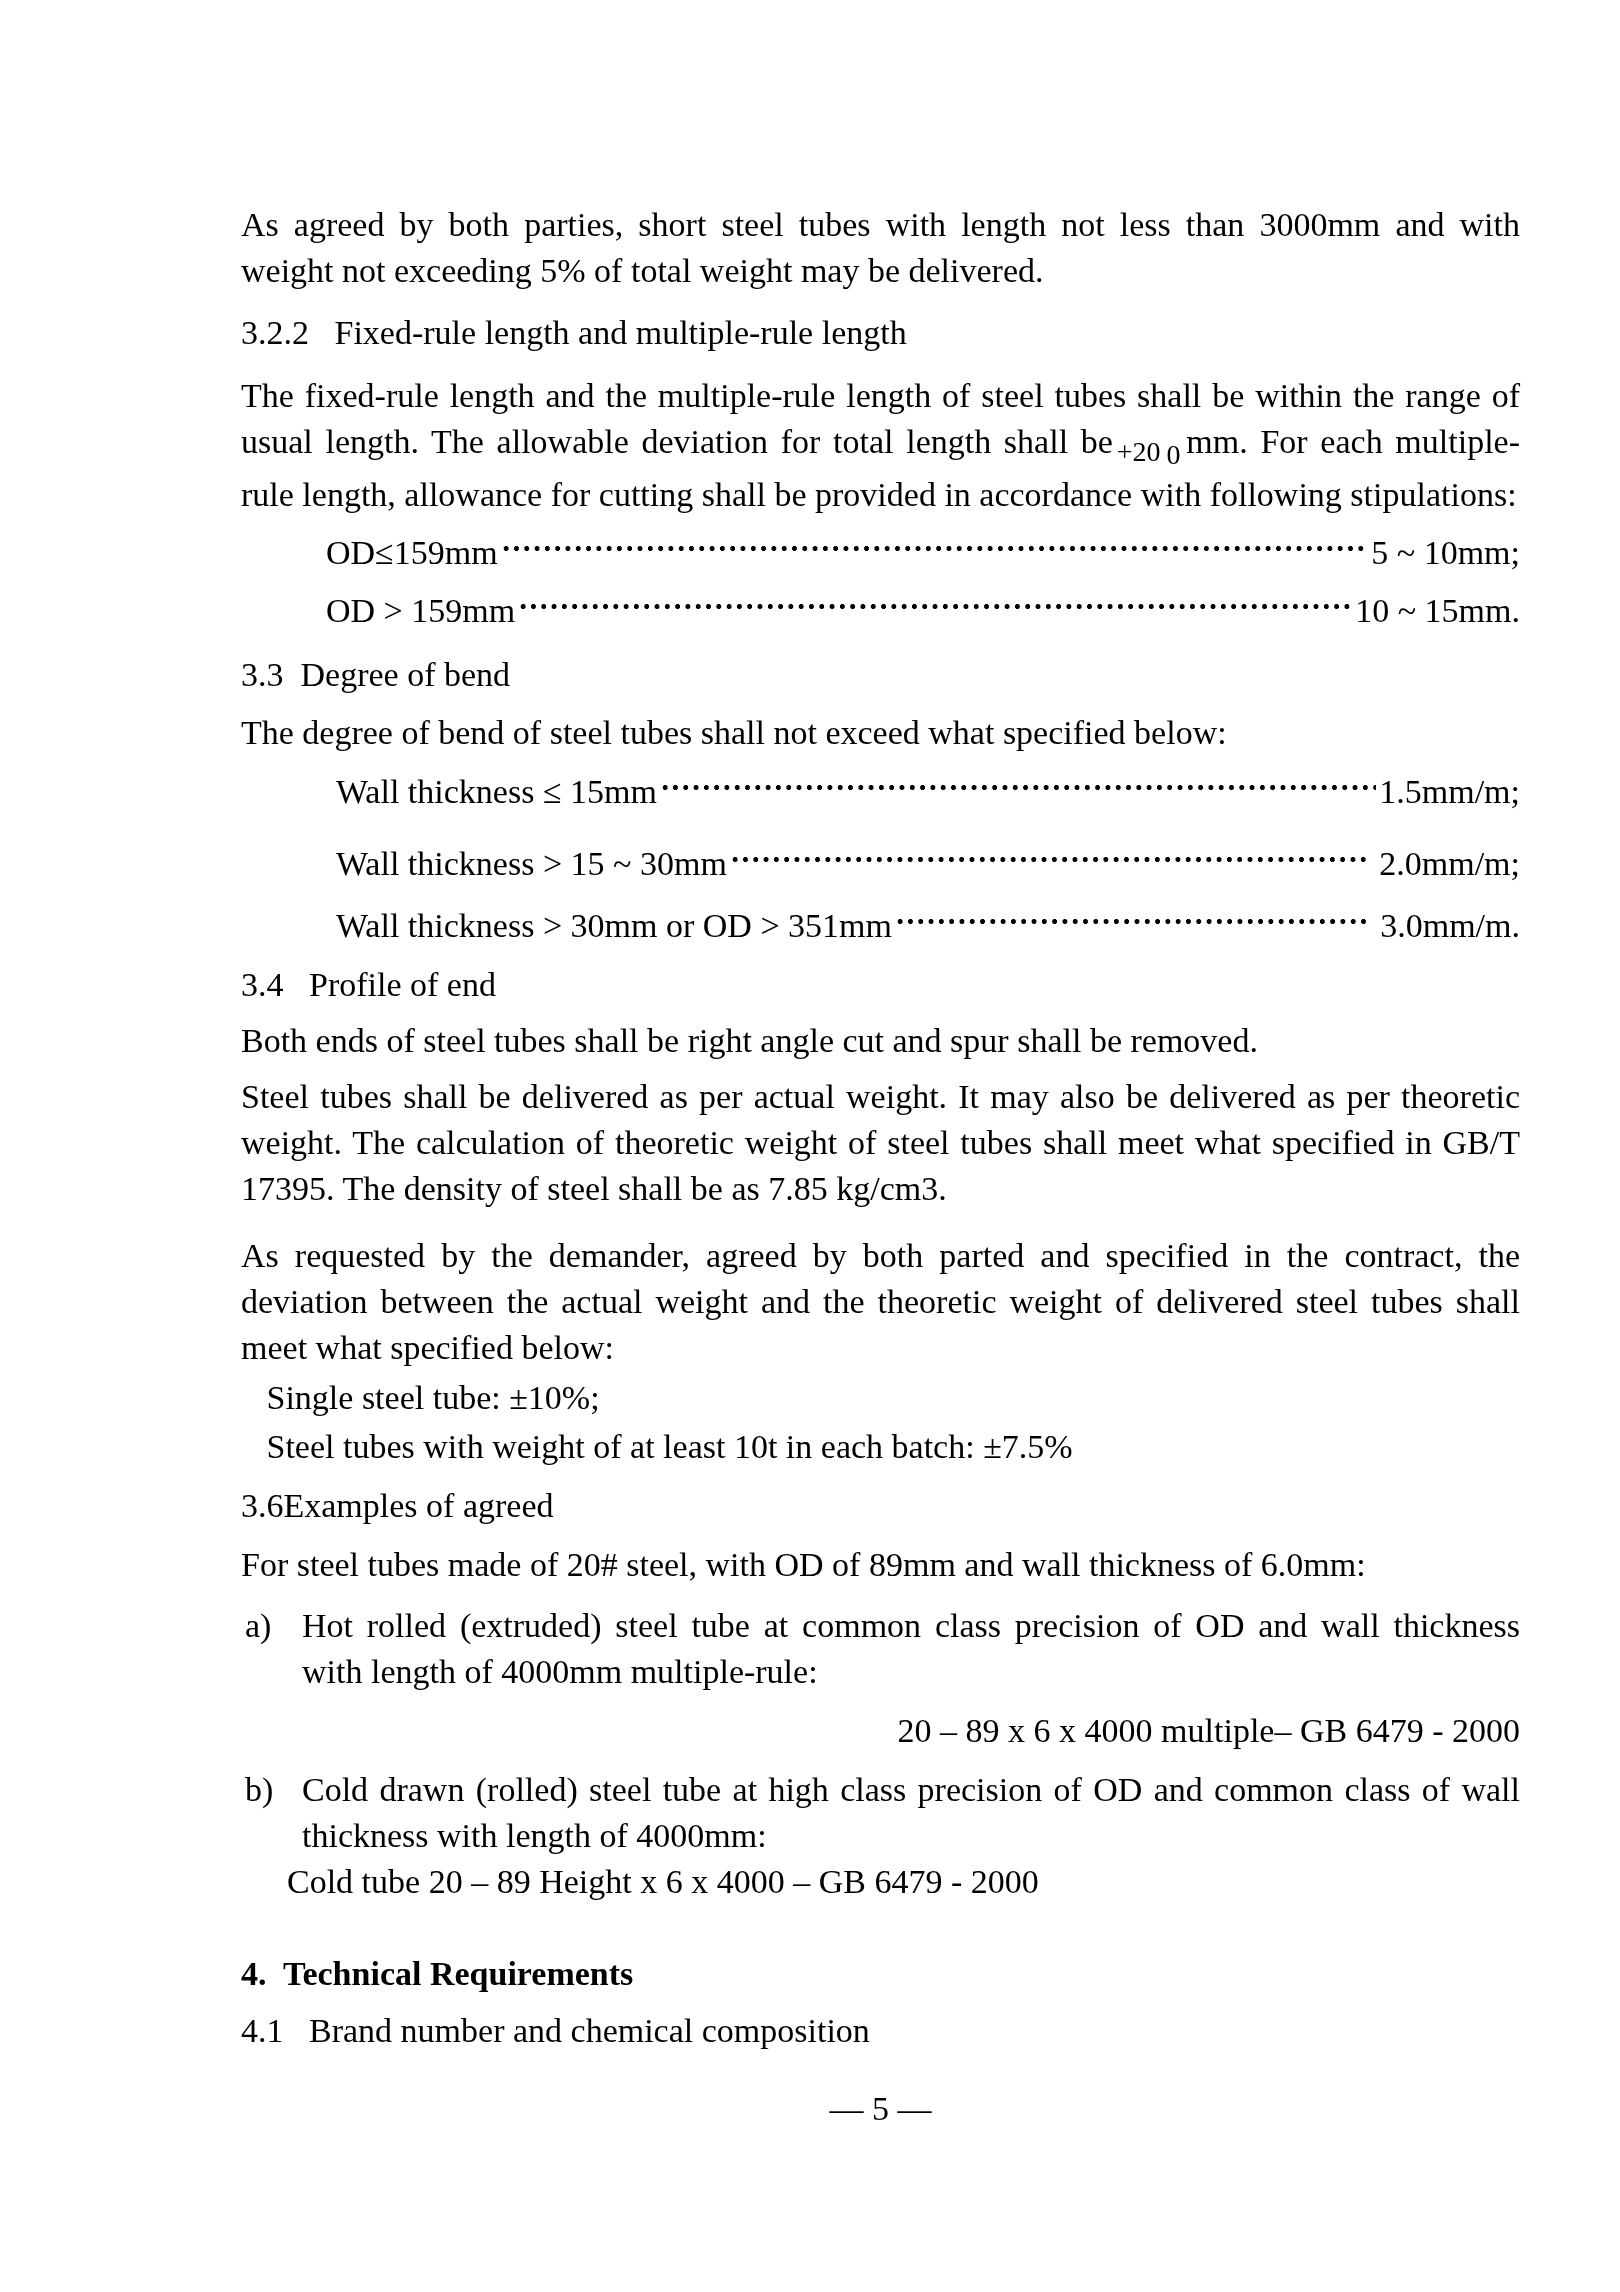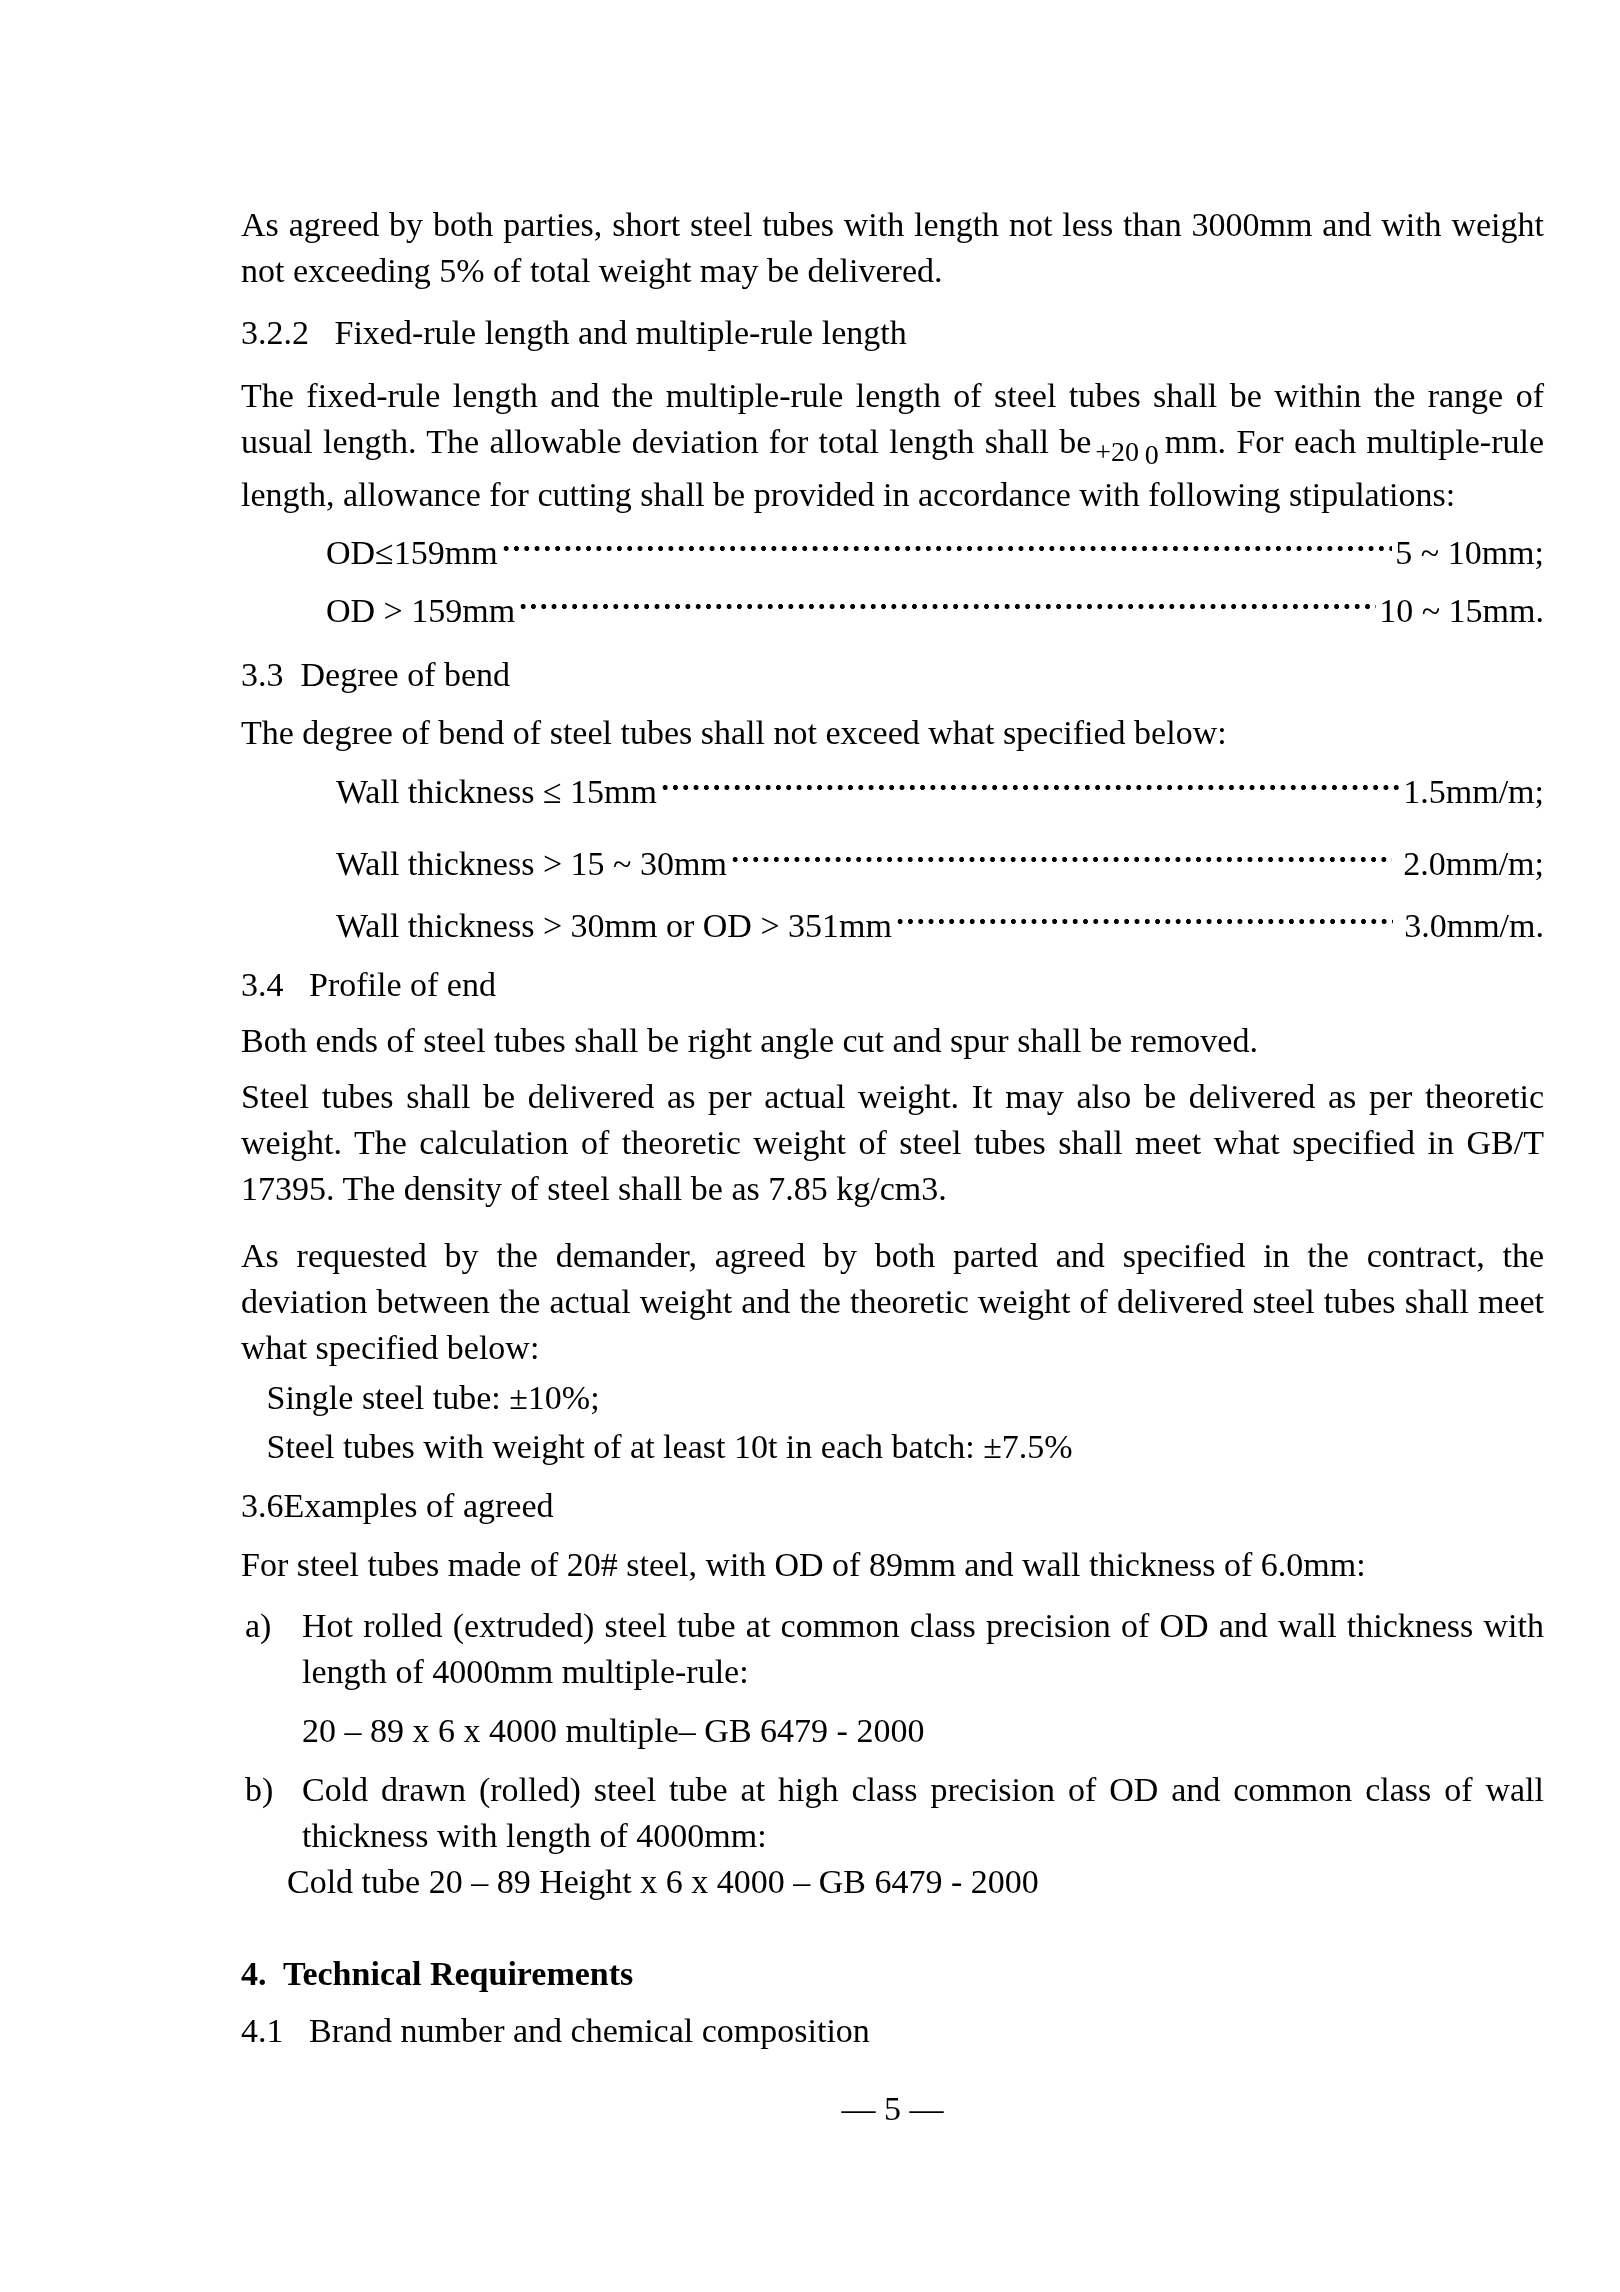--- a/index.html
+++ b/index.html
@@ -11,21 +11,21 @@
     position: relative;
     width: 1620px;
     height: 2293px;
     margin: 0 auto;
     background: #ffffff;
     color: #000000;
     font-family: "Liberation Serif", "DejaVu Serif", serif;
     font-size: 34px;
     line-height: 46px;
     box-sizing: border-box;
-    padding: 202px 76px 0 241px;
+    padding: 202px 100px 0 241px;
     overflow: hidden;
   }
   .para {
     margin: 0;
     text-align: justify;
   }
   .heading {
     margin: 0;
     font-size: 34px;
     font-weight: normal;
@@ -75,21 +75,21 @@
   .list-item {
     position: relative;
     padding-left: 61px;
     box-sizing: border-box;
   }
   .list-item .marker {
     position: absolute;
     left: 3.9px;
     top: 0;
   }
-  .indent-mark-a { padding-left: 61px; text-align: left; }
+  .indent-mark-a { padding-left: 61px; text-align: right; }
   .indent-mark-b { padding-left: 46px; text-align: left; }
   .indent-dev { padding-left: 25.5px; text-align: left; }
   .footer {
     text-align: center;
     margin: 0;
   }
 </style>
 </head>
 <body>
 

